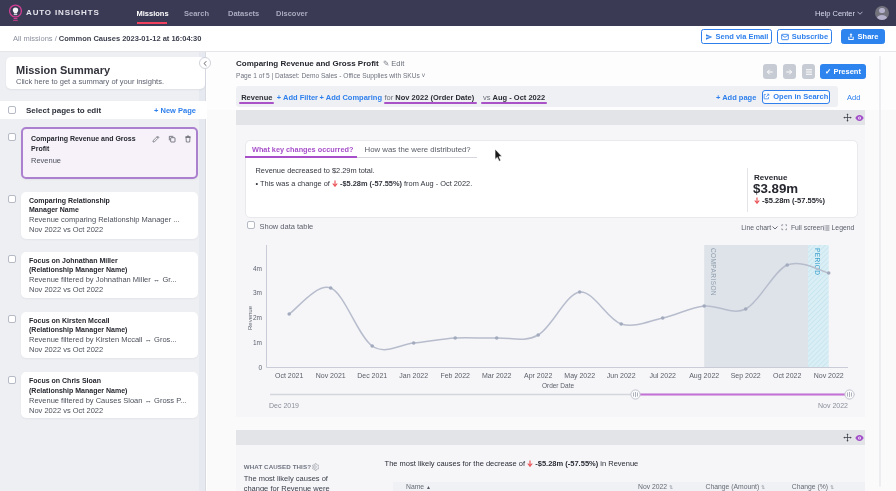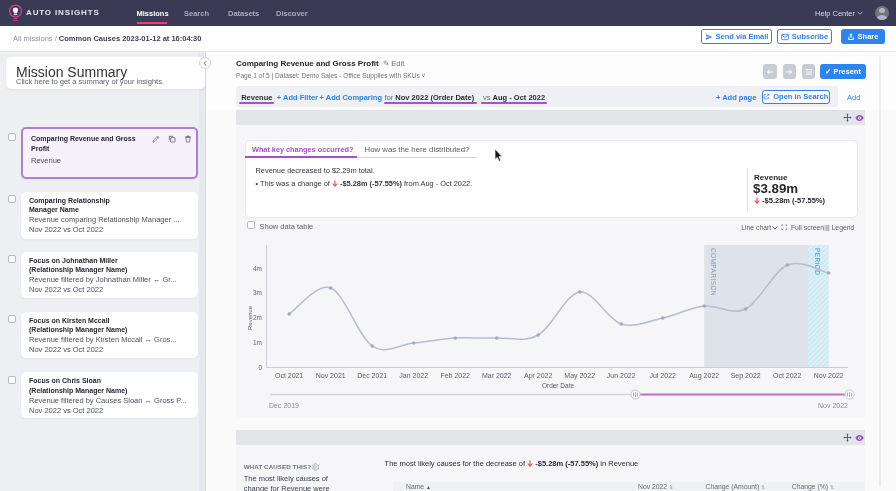--- a/index.html
+++ b/index.html
@@ -19,21 +19,21 @@
 
 #crumbbar { position:absolute; left:0; top:26px; width:896px; height:26px; background:#fff; border-bottom:1px solid #e6e6ea; }
 #crumb { position:absolute; left:13px; top:7.5px; font-size:7.5px; color:#8b909e; }
 #crumb b { color:#3c3f4e; }
 .hbtn { position:absolute; top:3px; height:15px; border:1px solid #2f80ed; border-radius:2.5px; background:#fff; color:#2f80ed; font-size:7.5px; font-weight:bold; display:flex; align-items:center; justify-content:center; gap:3px; }
 .hbtn.fill { background:#2e84ee; color:#fff; border-color:#2e84ee; }
 
 
 #sidebar { position:absolute; left:0; top:52px; width:206px; height:439px; background:#edeff3; border-right:1px solid #d8dbe2; }
 #missioncard { position:absolute; left:6px; top:5px; width:199px; height:32px; background:#fff; border-radius:5px; box-shadow:0 1px 2px rgba(40,40,60,.07); }
-#missioncard .t { position:absolute; left:10px; top:7px; font-size:14px; font-weight:normal; color:#33333d; }
+#missioncard .t { position:absolute; left:10px; top:7px; font-size:11px; font-weight:bold; color:#33333d; }
 #missioncard .s { position:absolute; left:10px; top:20px; font-size:7.5px; color:#5e6270; }
 #collapse { position:absolute; left:199px; top:56.5px; width:12px; height:12px; background:#fff; border:1px solid #d0d3db; border-radius:50%; z-index:9; }
 #collapse svg { position:absolute; left:2.2px; top:2.5px; }
 #selrow { position:absolute; left:0; top:49px; width:206px; height:18px; background:#fff; }
 .cb { position:absolute; width:8px; height:8px; border:1px solid #b6bac4; border-radius:2px; background:#fff; }
 #selrow .lbl { position:absolute; left:26px; top:5px; font-size:8px; font-weight:bold; color:#2e313c; }
 #selrow .np { position:absolute; left:154px; top:5px; color:#2f80ed; font-size:7.5px; font-weight:bold; }
 .pagecard { position:absolute; left:21px; width:177px; background:#fff; border-radius:5px; box-shadow:0 1px 2px rgba(40,40,60,.05); }
 .pagecard.sel { background:#f7f2fa; border:2px solid #aa80cf; }
 .pagecard .tt { position:absolute; left:8px; font-size:7px; font-weight:bold; color:#26272f; line-height:9.8px; }
@@ -132,20 +132,25 @@
     <span>Share</span>
     </div>
 </div>
 
 <div id="sidebar">
   <div style="position:absolute; right:0.5px; top:0; width:6px; height:439px; background:#e6e9ef;"></div>
   <div id="missioncard">
     <div class="t">Mission Summary</div>
     <div class="s">Click here to get a summary of your insights.</div>
   </div>
+  <div id="selrow">
+    <div class="cb" style="left:7.5px; top:4.5px;"></div>
+    <div class="lbl">Select pages to edit</div>
+    <div class="np">+ New Page</div>
+  </div>
 </div>
 
 <div class="cb" style="left:7.5px; top:133px;"></div>
 <div class="pagecard sel" style="top:127px; height:52px;">
   <div class="tt" style="top:5px;">Comparing Revenue and Gross<br>Profit</div>
   <div class="dd" style="top:26.5px;">Revenue</div>
   <div class="dd" style="top:32px;margin-top:48px;">Nov 2022 vs Aug - Oct 2022</div>
   <div class="cicons" style="left:128.5px; top:6px;">
     <svg width="8" height="8" viewBox="0 0 24 24">
         <path d="M3 17.2V21h3.8L17.8 9.9l-3.7-3.7L3 17.2zM20.7 7l-3.7-3.7-1.8 1.8 3.7 3.7L20.7 7z" fill="none" stroke="#4b4f59" stroke-width="1.8"></path>
@@ -247,21 +252,21 @@
   <svg class="a" style="left:618.5px; top:3.5px;" width="9" height="8" viewBox="0 0 24 20">
       <path d="M12 2C6 2 1.8 7.5 1 10c0.8 2.5 5 8 11 8s10.2-5.5 11-8c-0.8-2.5-5-8-11-8z" fill="#a24fc9"></path>
       <circle cx="12" cy="10" r="4" fill="#f3e6f8"></circle>
       <circle cx="12" cy="10" r="1.8" fill="#a24fc9"></circle>
     </svg>
 </div>
 
 <div id="content1"></div>
 <div id="tabcard"></div>
 <div class="tab1">What key changes occurred?</div>
-<div class="tab2">How was the here distributed?</div>
+<div class="tab2">How was the were distributed?</div>
 <div class="tund1"></div>
 <div class="tund2"></div>
 <div class="bl" style="top:165.8px;">Revenue decreased to $2.29m total.</div>
 <div class="bl" style="top:178.6px;">• This was a change of <svg width="6" height="7" viewBox="0 0 12 14" style="vertical-align:-1px">
       <path d="M6 1v9M1.5 7L6 12.5 10.5 7" fill="none" stroke="#e8474c" stroke-width="2.2"></path>
     </svg> <b>-$5.28m (-57.55%)</b> from Aug - Oct 2022.</div>
 <div id="revborder"></div>
 <div id="rp1">Revenue</div>
 <div id="rp2">$3.89m</div>
 <div id="rp3"><svg width="6" height="7" viewBox="0 0 12 14" style="vertical-align:-1px">

